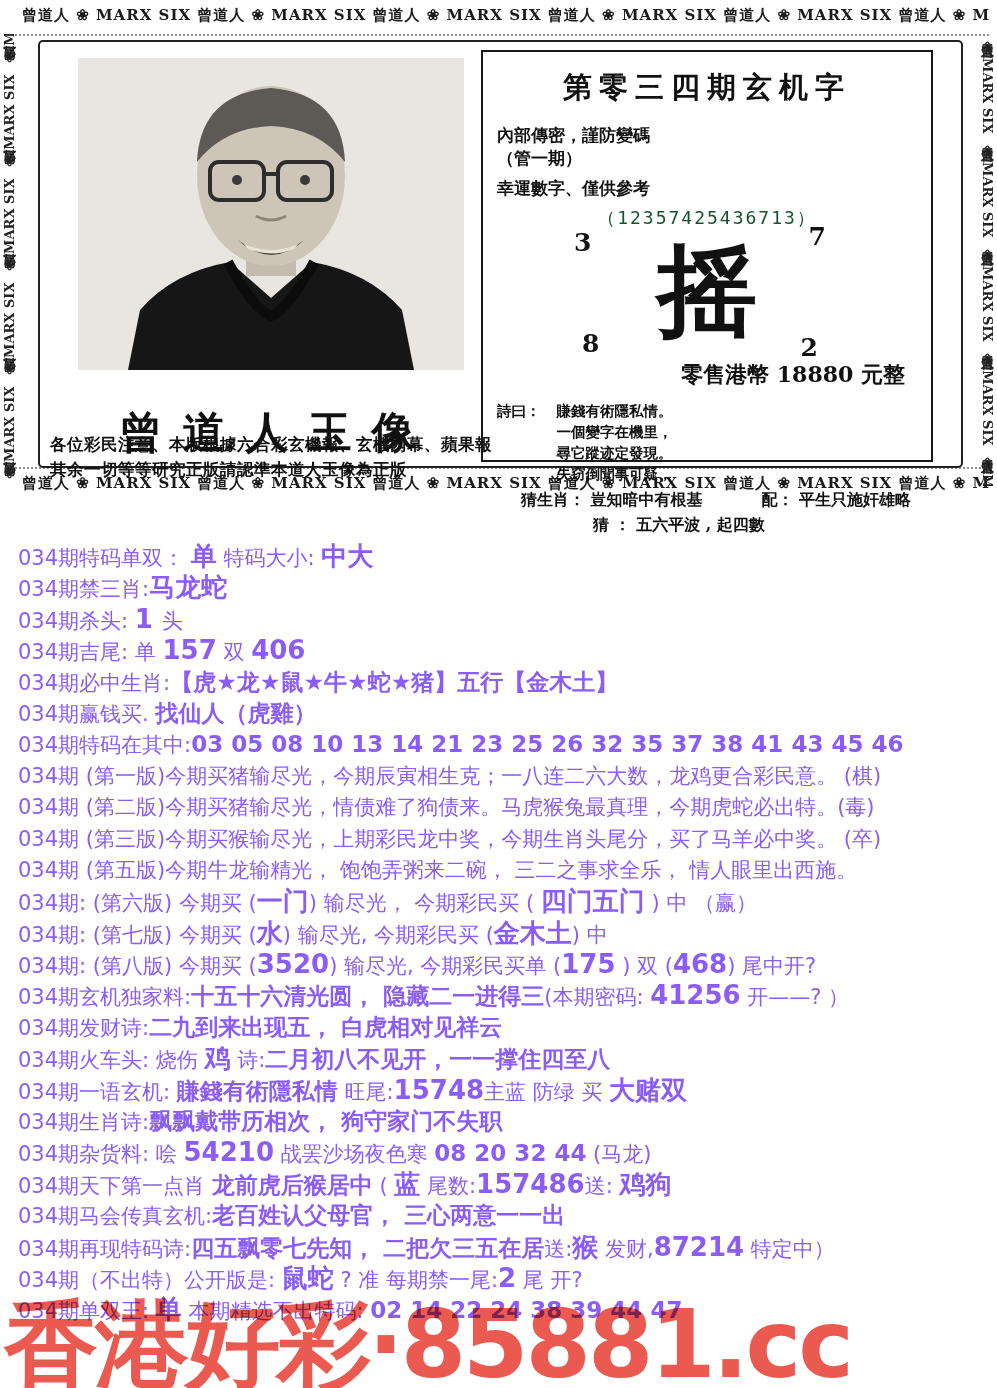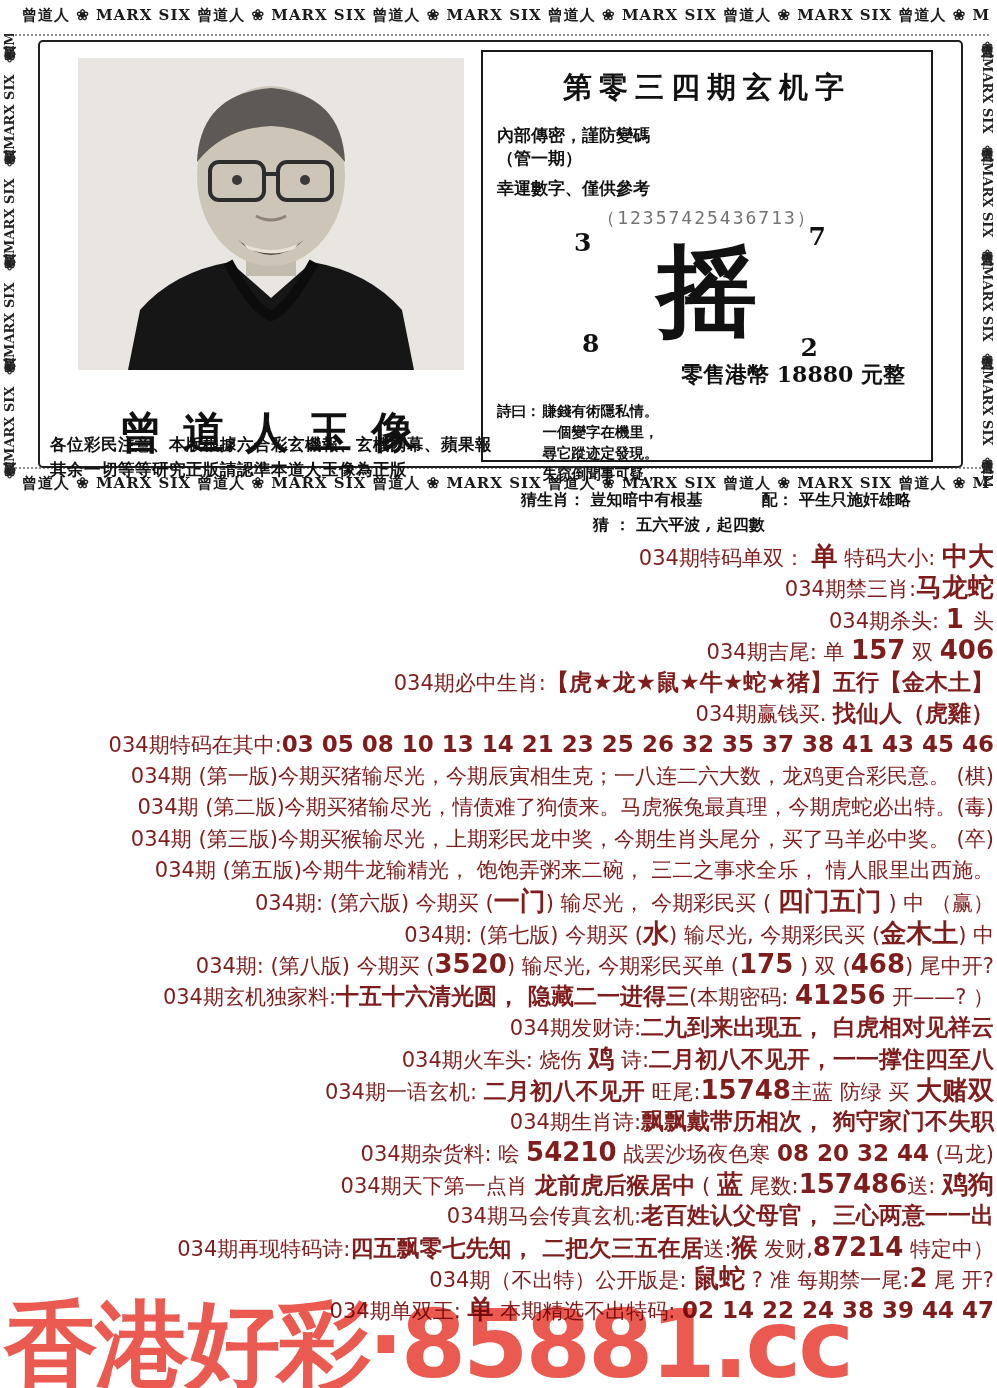--- a/index.html
+++ b/index.html
@@ -33,44 +33,44 @@
   .caption{position:absolute;left:10px;top:390px;width:465px;font-size:16.5px;
            font-weight:bold;letter-spacing:0.5px;line-height:25px;}
 
   
   .panel{position:absolute;left:441px;top:8px;width:452px;height:412px;
          border:2px solid #181818;padding:6px 14px;box-sizing:border-box;}
   .panel-title{text-align:center;font-size:29px;font-weight:bold;letter-spacing:7px;margin-top:10px;white-space:nowrap;}
   .panel-note{display:flex;justify-content:space-between;font-size:17px;font-weight:bold;margin-top:16px;flex-direction:column;}
   .panel-note2{font-size:17px;font-weight:bold;margin-top:7px;}
   .panel-code{text-align:center;font-size:18px;letter-spacing:2px;margin-top:6px;
-              font-family:"DejaVu Sans Mono",monospace;color:#737373;}
+              font-family:"DejaVu Sans Mono",monospace;color:#14532d;}
   .yao{position:relative;width:270px;height:126px;margin:0 auto;}
   .yao-char{position:absolute;left:50%;top:50%;transform:translate(-50%,-53%);
             font-size:100px;font-weight:bold;line-height:1;}
   .corner{position:absolute;font-size:25px;font-weight:bold;}
   .c-tl{left:2px;top:-2px;}
   .c-tr{right:16px;top:-8px;}
   .c-bl{left:10px;bottom:-2px;}
   .c-br{right:24px;bottom:-6px;}
   .price{text-align:right;font-size:22px;font-weight:bold;margin-top:4px;padding-right:12px;}
   .poems{display:flex;margin-top:10px;font-size:14.5px;font-weight:bold;line-height:1.45;}
   .poem{display:flex;}
   .poem.l{width:56%;}
-  .poem.r{width:44%;}
+  .poem.r{width:44%;gap:14px;}
   .poem-label{white-space:nowrap;margin-right:2px;}
   .poem-lines div{white-space:nowrap;}
   .smudge{filter:blur(1.2px);text-decoration:line-through;color:#555;}
   .guess-row{display:flex;justify-content:space-between;font-size:16px;font-weight:bold;
              margin-top:6px;padding:0 6px 0 24px;gap:15px;}
   .guess2{font-size:16px;font-weight:bold;margin-top:4px;padding-left:96px;}
 
   
   .body-lines{position:absolute;left:18px;top:541px;width:976px;
-              font-family:"DejaVu Sans",sans-serif;color:#7f1d1d;text-align:right;}
+              font-family:"DejaVu Sans",sans-serif;color:#8b5cf6;}
   .bline{line-height:31.4px;height:31.4px;white-space:nowrap;font-size:21px;}
   .bline .em{font-size:26px;font-weight:bold;}
   .bline .em2{font-size:23px;font-weight:bold;}
 
   
   .watermark{position:absolute;left:4px;top:1282px;white-space:nowrap;
              font-family:"DejaVu Sans",sans-serif;font-size:94px;font-weight:bold;
              letter-spacing:-3px;mix-blend-mode:multiply;}
 
   svg{display:block;}
@@ -174,21 +174,21 @@
       <div class="bline"><span>034期 (第一版)今期买猪输尽光，今期辰寅相生克；一八连二六大数，龙鸡更合彩民意。 (棋)</span></div>
       <div class="bline"><span>034期 (第二版)今期买猪输尽光，情债难了狗债来。马虎猴兔最真理，今期虎蛇必出特。(毒)</span></div>
       <div class="bline"><span>034期 (第三版)今期买猴输尽光，上期彩民龙中奖，今期生肖头尾分，买了马羊必中奖。 (卒)</span></div>
       <div class="bline"><span>034期 (第五版)今期牛龙输精光， 饱饱弄粥来二碗， 三二之事求全乐， 情人眼里出西施。</span></div>
       <div class="bline"><span>034期: (第六版) 今期买 (</span><span class="em">一门</span><span>) 输尽光， 今期彩民买 ( </span><span class="em">四门五门</span><span> ) 中 （赢）</span></div>
       <div class="bline"><span>034期: (第七版) 今期买 (</span><span class="em">水</span><span>) 输尽光, 今期彩民买 (</span><span class="em">金木土</span><span>) 中</span></div>
       <div class="bline"><span>034期: (第八版) 今期买 (</span><span class="em">3520</span><span>) 输尽光, 今期彩民买单 (</span><span class="em">175</span><span> )  双 (</span><span class="em">468</span><span>) 尾中开?</span></div>
       <div class="bline"><span>034期玄机独家料:</span><span class="em2">十五十六清光圆， 隐藏二一进得三</span><span>(本期密码: </span><span class="em">41256</span><span>   开——? ）</span></div>
       <div class="bline"><span>034期发财诗:</span><span class="em2">二九到来出现五， 白虎相对见祥云</span></div>
       <div class="bline"><span>034期火车头: 烧伤 </span><span class="em">鸡</span><span> 诗:</span><span class="em2">二月初八不见开，一一撑住四至八</span></div>
-      <div class="bline"><span>034期一语玄机: </span><span class="em2">二月初八不见开</span><span> 旺尾:</span><span class="em">15748</span><span>主蓝  防绿 买 </span><span class="em">大赌双</span></div>
+      <div class="bline"><span>034期一语玄机: </span><span class="em2">賺錢有術隱私情</span><span> 旺尾:</span><span class="em">15748</span><span>主蓝  防绿 买 </span><span class="em">大赌双</span></div>
       <div class="bline"><span>034期生肖诗:</span><span class="em2">飘飘戴带历相次， 狗守家门不失职</span></div>
       <div class="bline"><span>034期杂货料: 哙  </span><span class="em">54210</span><span>  战罢沙场夜色寒  </span><span class="em2">08 20 32 44</span><span>  (马龙)</span></div>
       <div class="bline"><span>034期天下第一点肖  </span><span class="em2">龙前虎后猴居中</span><span>   ( </span><span class="em">蓝</span><span>  尾数:</span><span class="em">157486</span><span>送: </span><span class="em">鸡狗</span></div>
       <div class="bline"><span>034期马会传真玄机:</span><span class="em2">老百姓认父母官， 三心两意一一出</span></div>
       <div class="bline"><span>034期再现特码诗:</span><span class="em2">四五飘零七先知， 二把欠三五在居</span><span>送:</span><span class="em">猴</span><span> 发财,</span><span class="em">87214</span><span>  特定中）</span></div>
       <div class="bline"><span>034期（不出特）公开版是: </span><span class="em">鼠蛇</span><span> ? 准  每期禁一尾:</span><span class="em">2</span><span> 尾 开?</span></div>
       <div class="bline"><span>034期单双王:  </span><span class="em">单</span><span>  本期精选不出特码: </span><span class="em2">02 14 22 24 38 39 44 47</span></div>
     </div>
 
   <div class="watermark" style="color: rgb(234, 90, 80);">香港好彩·85881.cc</div>

